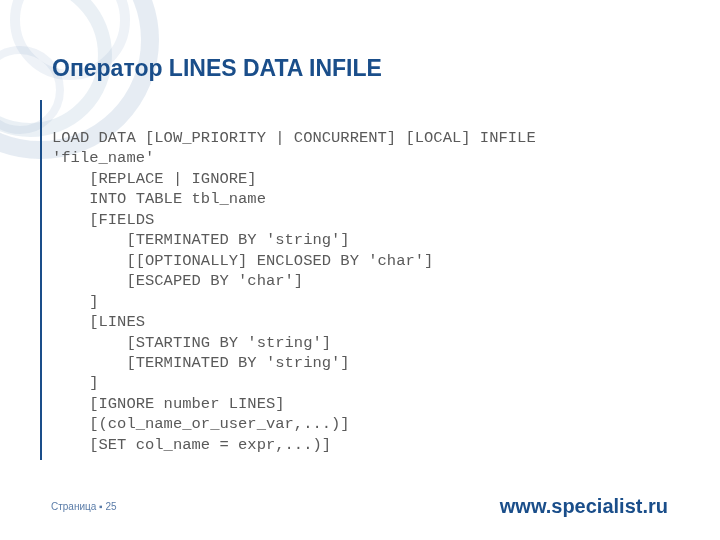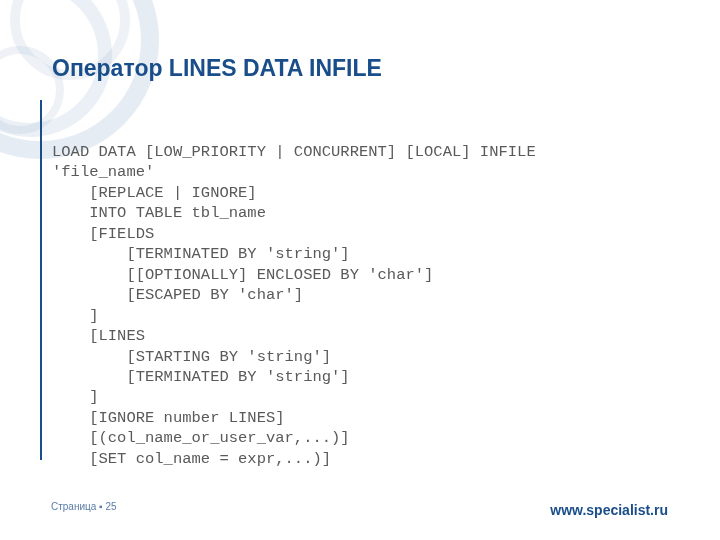--- a/index.html
+++ b/index.html
@@ -30,40 +30,40 @@
   .title {
     position: absolute;
     top: 55px;
     left: 52px;
     font-size: 23px;
     font-weight: bold;
     color: #1a4e8a;
   }
   .code-block {
     position: absolute;
-    top: 142px;
+    top: 128px;
     left: 52px;
     font-family: "Courier New", Courier, monospace;
     font-size: 15.5px;
     line-height: 1.32;
     color: #5a5a5a;
     white-space: pre;
   }
   .footer-left {
     position: absolute;
     bottom: 28px;
     left: 51px;
     font-size: 10px;
     color: #5a7ca8;
   }
   .footer-right {
     position: absolute;
     bottom: 22px;
     right: 52px;
-    font-size: 14px;
+    font-size: 20px;
     font-weight: bold;
     color: #1a4e8a;
   }
 </style>
 </head>
 <body>
 
 <svg class="bg-circles" viewBox="0 0 260 260">
   <defs>
     <radialGradient id="g1" cx="50%" cy="50%" r="50%">

